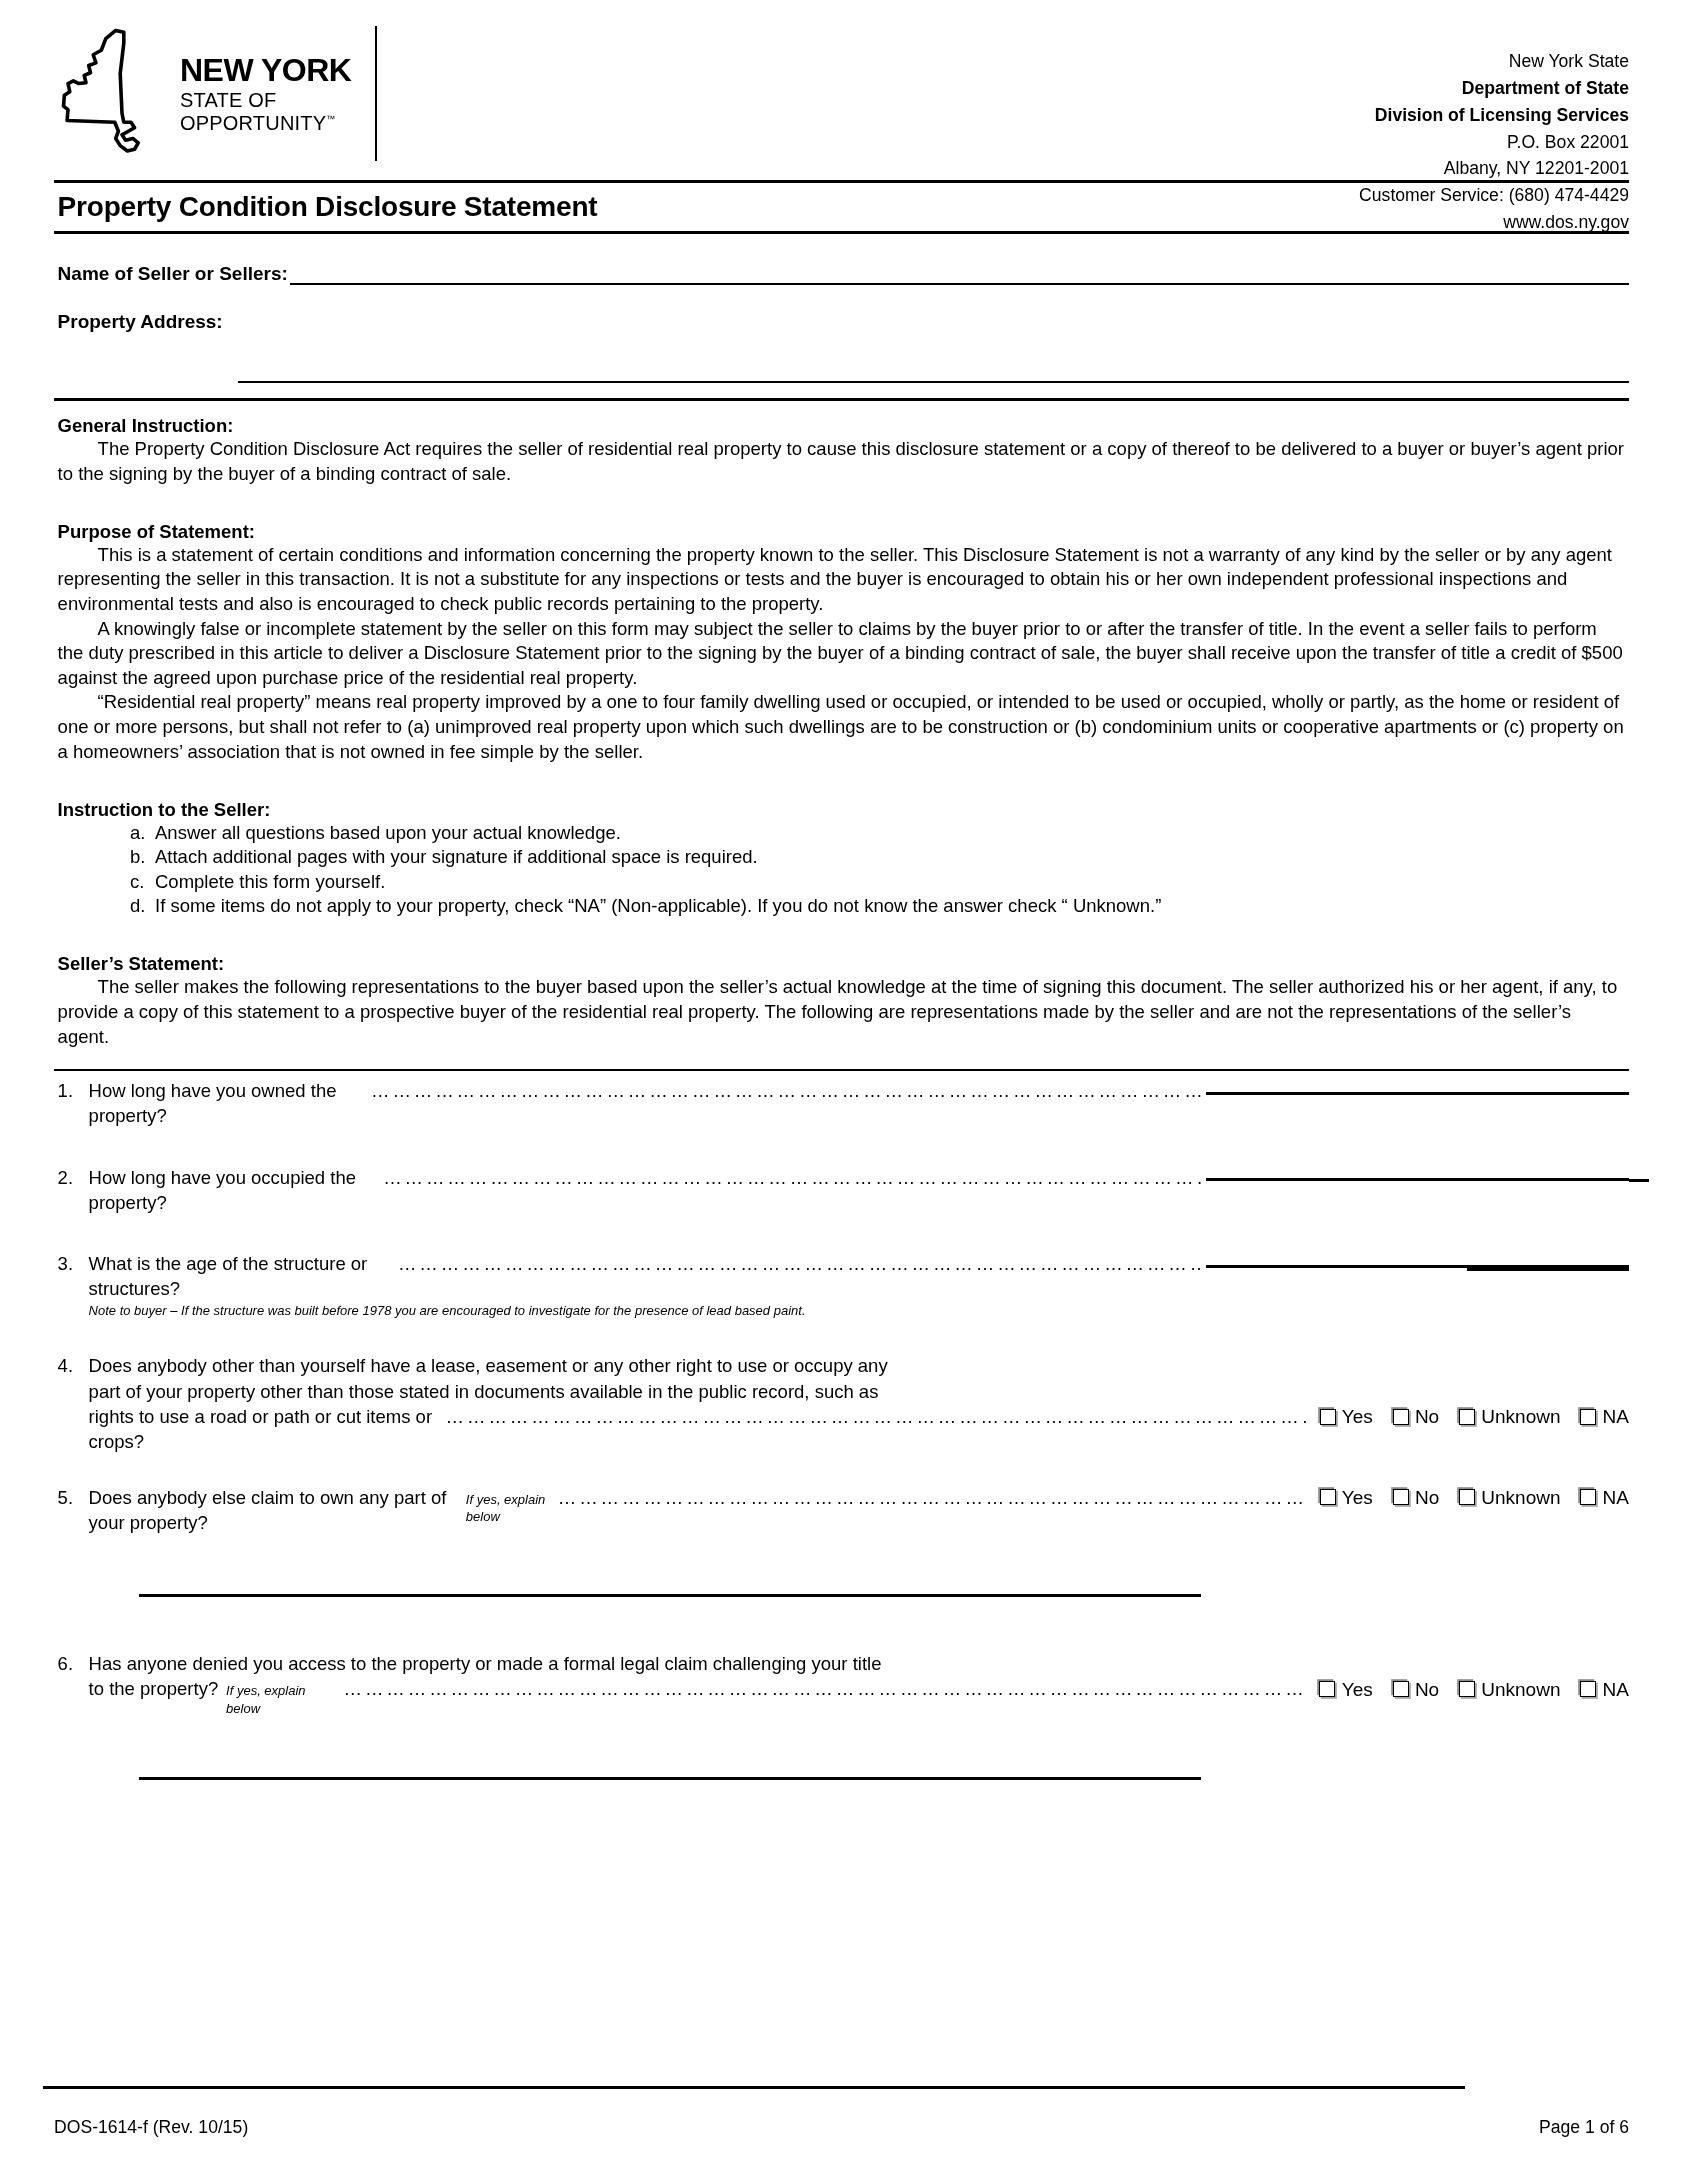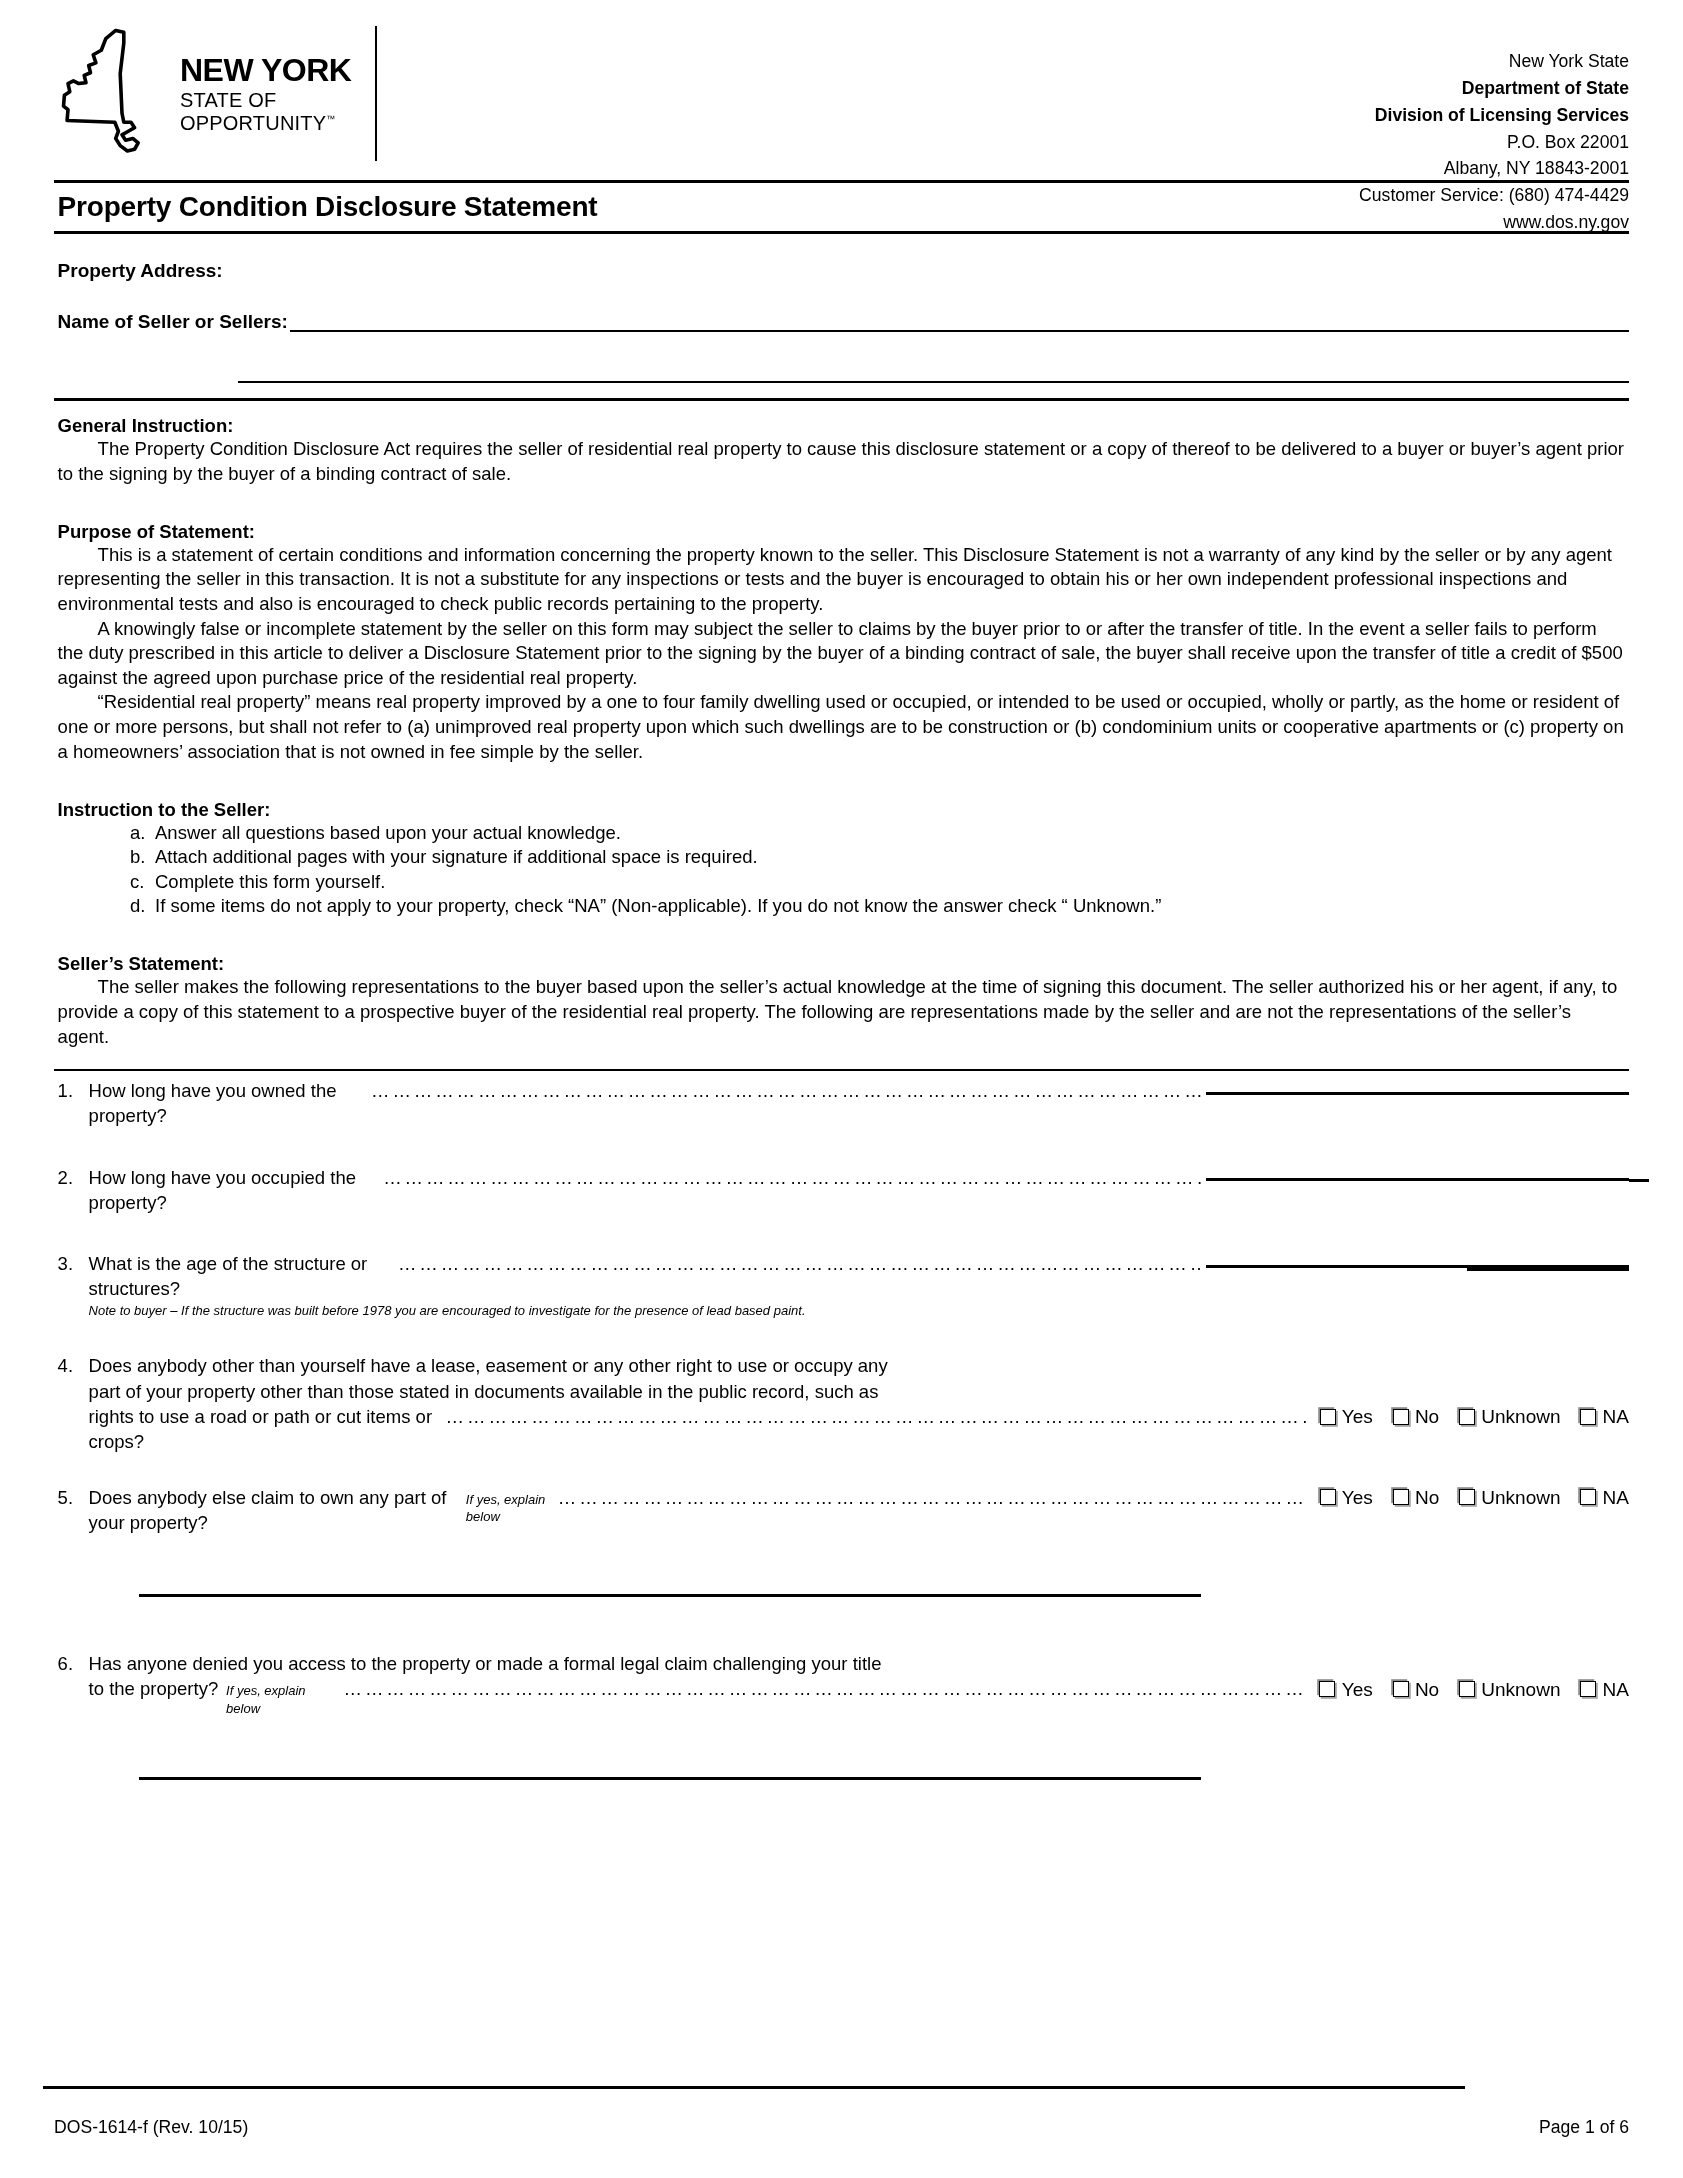--- a/index.html
+++ b/index.html
@@ -323,39 +323,39 @@
         <div class="ny-line2">STATE OF</div>
         <div class="ny-line3"><span>OPPORTUNITY</span><span class="tm">™</span></div>
       </div>
       <div class="brand-divider"></div>
     </div>
     <div class="agency-block">
       <div>New York State</div>
       <div class="b">Department of State</div>
       <div class="b">Division of Licensing Services</div>
       <div>P.O. Box 22001</div>
-      <div>Albany, NY 18843-2001</div>
+      <div>Albany, NY 12201-2001</div>
       <div>Customer Service: (680) 474-4429</div>
       <div>www.dos.ny.gov</div>
     </div>
   </div>
 
   <hr class="rule-thick">
 
   <div class="doc-title">Property Condition Disclosure Statement</div>
 
   <hr class="rule-thick">
 
   <div class="field-row">
-    <span class="field-label">Property Address:</span>
-  </div>
-
-  <div class="field-row">
     <span class="field-label">Name of Seller or Sellers:</span>
     <span class="field-line"></span>
+  </div>
+
+  <div class="field-row">
+    <span class="field-label">Property Address:</span>
   </div>
 
   <div class="addr-lines">
     <span class="addr-line-a"></span>
     <span class="addr-line-b"></span>
   </div>
 
   <div class="spacer-16"></div>
   <hr class="rule-thick">
 

